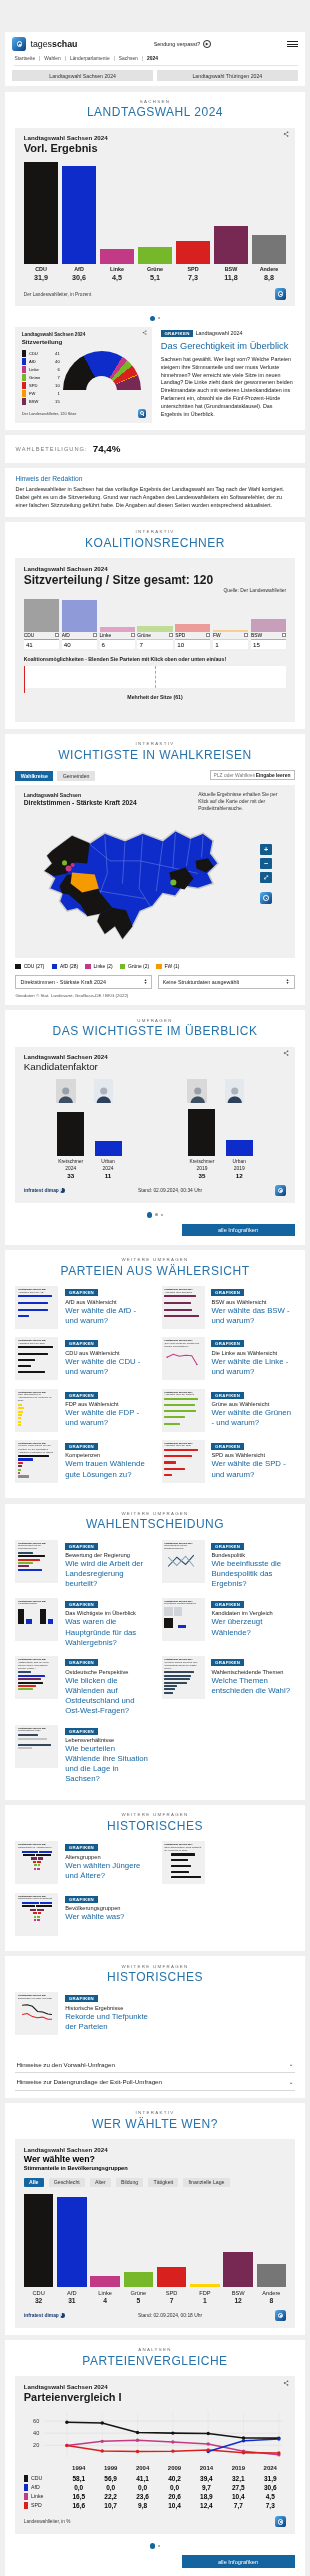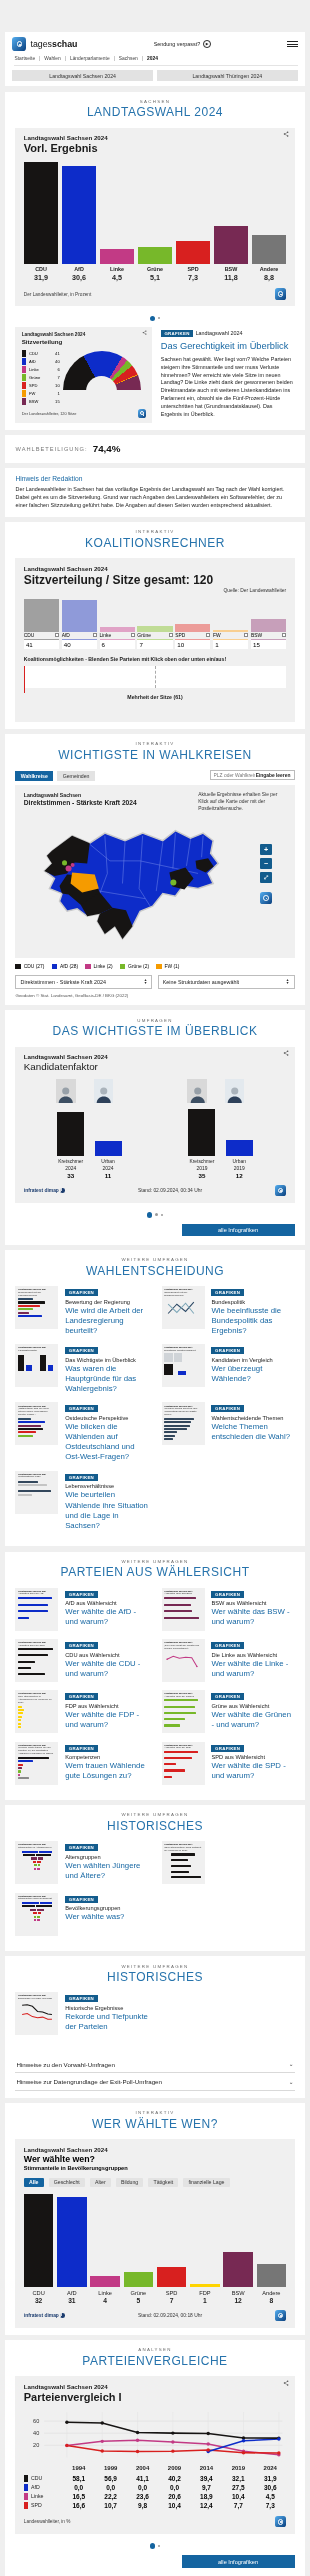--- a/index.html
+++ b/index.html
@@ -530,20 +530,181 @@
             <i></i>
           </span>
       </div>
     </div>
     <div class="dots"><span class="dot a"></span><span class="dot"></span><span class="dot s"></span></div>
     <button class="btn">alle Infografiken</button>
   </section>
 
   <section class="sec">
     <div class="k">WEITERE UMFRAGEN</div>
+    <div class="t">PARTEIEN AUS WÄHLERSICHT</div>
+    <div class="grid2">
+      <div class="teaser">
+        <div class="thumb">
+          <div class="tk">Landtagswahl Sachsen 2024</div>
+            <div class="tt">Ansichten über die AfD</div>
+          <div>
+              <div class="hb" style="width:90%;background:#0d2cc9;"></div>
+              <div style="height:2.1px;"></div>
+              <div class="hb" style="width:78%;background:#0d2cc9;"></div>
+              <div style="height:2.1px;"></div>
+              <div class="hb" style="width:80%;background:#0d2cc9;"></div>
+              <div style="height:2.1px;"></div>
+              <div class="hb" style="width:30%;background:#0d2cc9;"></div>
+            </div>
+        </div>
+        <div><span class="badge">GRAFIKEN</span>
+          <div class="tkick">AfD aus Wählersicht</div>
+          <div class="ttitle">Wer wählte die AfD - und warum?</div>
+        </div>
+      </div>
+      <div class="teaser">
+        <div class="thumb">
+          <div class="tk">Landtagswahl Sachsen 2024</div>
+            <div class="tt">Ansichten über das BSW</div>
+          <div>
+              <div class="hb" style="width:85%;background:#772953;"></div>
+              <div style="height:2.1px;"></div>
+              <div class="hb" style="width:70%;background:#772953;"></div>
+              <div style="height:2.1px;"></div>
+              <div class="hb" style="width:72%;background:#772953;"></div>
+              <div style="height:2.1px;"></div>
+              <div class="hb" style="width:92%;background:#772953;"></div>
+            </div>
+        </div>
+        <div><span class="badge">GRAFIKEN</span>
+          <div class="tkick">BSW aus Wählersicht</div>
+          <div class="ttitle">Wer wählte das BSW - und warum?</div>
+        </div>
+      </div>
+      <div class="teaser">
+        <div class="thumb">
+          <div class="tk">Landtagswahl Sachsen 2024</div>
+            <div class="tt">Ansichten über die CDU</div>
+          <div>
+              <div class="hb" style="width:92%;background:#161413;"></div>
+              <div style="height:1.6px;"></div>
+              <div class="hb" style="width:80%;background:#161413;"></div>
+              <div style="height:1.6px;"></div>
+              <div class="hb" style="width:45%;background:#161413;"></div>
+              <div style="height:1.6px;"></div>
+              <div class="hb" style="width:35%;background:#161413;"></div>
+              <div style="height:1.6px;"></div>
+              <div class="hb" style="width:72%;background:#161413;"></div>
+            </div>
+        </div>
+        <div><span class="badge">GRAFIKEN</span>
+          <div class="tkick">CDU aus Wählersicht</div>
+          <div class="ttitle">Wer wählte die CDU - und warum?</div>
+        </div>
+      </div>
+      <div class="teaser">
+        <div class="thumb">
+          <div class="tk">Landtagswahl Sachsen 2024</div>
+            <div class="tt">„Die Linke sorgt am ehesten für soziale Gerechtigkeit.“</div>
+          <svg viewBox="0 0 70 40" width="36" height="20.7">
+              <polyline points="6,16 18,10 30,14 42,12 54,13 64,30" fill="none" stroke="#c23a85" stroke-width="2"></polyline>
+              <circle cx="6" cy="16" r="1.6" fill="#c23a85"></circle>
+              <circle cx="64" cy="30" r="1.6" fill="#c23a85"></circle>
+            </svg>
+        </div>
+        <div><span class="badge">GRAFIKEN</span>
+          <div class="tkick">Die Linke aus Wählersicht</div>
+          <div class="ttitle">Wer wählte die Linke - und warum?</div>
+        </div>
+      </div>
+      <div class="teaser">
+        <div class="thumb">
+          <div class="tk">Landtagswahl Sachsen 2024</div>
+            <div class="tt">FDP-Stimmanteile in Altersgruppen im Vergleich zu 2019</div>
+          <div>
+              <div class="hb" style="width:10%;background:#ffd400;"></div>
+              <div class="hb" style="width:16%;background:#ffd400;"></div>
+              <div class="hb" style="width:12%;background:#ffd400;"></div>
+              <div class="hb" style="width:10%;background:#ffd400;"></div>
+              <div class="hb" style="width:8%;background:#ffd400;"></div>
+              <div class="hb" style="width:9%;background:#ffd400;"></div>
+              <div class="hb" style="width:7%;background:#ffd400;"></div>
+            </div>
+        </div>
+        <div><span class="badge">GRAFIKEN</span>
+          <div class="tkick">FDP aus Wählersicht</div>
+          <div class="ttitle">Wer wählte die FDP - und warum?</div>
+        </div>
+      </div>
+      <div class="teaser">
+        <div class="thumb">
+          <div class="tk">Landtagswahl Sachsen 2024</div>
+            <div class="tt">Ansichten über die Grünen</div>
+          <div>
+              <div class="hb" style="width:88%;background:#77b82a;"></div>
+              <div style="height:1.6px;"></div>
+              <div class="hb" style="width:82%;background:#77b82a;"></div>
+              <div style="height:1.6px;"></div>
+              <div class="hb" style="width:84%;background:#77b82a;"></div>
+              <div style="height:1.6px;"></div>
+              <div class="hb" style="width:55%;background:#77b82a;"></div>
+              <div style="height:1.6px;"></div>
+              <div class="hb" style="width:42%;background:#77b82a;"></div>
+            </div>
+        </div>
+        <div><span class="badge">GRAFIKEN</span>
+          <div class="tkick">Grüne aus Wählersicht</div>
+          <div class="ttitle">Wer wählte die Grünen - und warum?</div>
+        </div>
+      </div>
+      <div class="teaser">
+        <div class="thumb">
+          <div class="tk">Landtagswahl Sachsen 2024</div>
+            <div class="tt">Welcher Partei trauen Sie am ehesten zu, die wichtigsten Aufgaben in Sachsen zu lösen?</div>
+          <div>
+              <div class="hb" style="width:82%;background:#161413;"></div>
+              <div class="hb" style="width:40%;background:#0d2cc9;"></div>
+              <div class="hb" style="width:14%;background:#d8201f;"></div>
+              <div class="hb" style="width:10%;background:#772953;"></div>
+              <div class="hb" style="width:8%;background:#77b82a;"></div>
+              <div class="hb" style="width:6%;background:#c23a85;"></div>
+              <div class="hb" style="width:30%;background:#8a8a8a;"></div>
+            </div>
+        </div>
+        <div><span class="badge">GRAFIKEN</span>
+          <div class="tkick">Kompetenzen</div>
+          <div class="ttitle">Wem trauen Wählende gute Lösungen zu?</div>
+        </div>
+      </div>
+      <div class="teaser">
+        <div class="thumb">
+          <div class="tk">Landtagswahl Sachsen 2024</div>
+            <div class="tt">Ansichten über die SPD</div>
+          <div>
+              <div class="hb" style="width:88%;background:#d8201f;"></div>
+              <div style="height:1.6px;"></div>
+              <div class="hb" style="width:72%;background:#d8201f;"></div>
+              <div style="height:1.6px;"></div>
+              <div class="hb" style="width:30%;background:#d8201f;"></div>
+              <div style="height:1.6px;"></div>
+              <div class="hb" style="width:55%;background:#d8201f;"></div>
+              <div style="height:1.6px;"></div>
+              <div class="hb" style="width:20%;background:#d8201f;"></div>
+            </div>
+        </div>
+        <div><span class="badge">GRAFIKEN</span>
+          <div class="tkick">SPD aus Wählersicht</div>
+          <div class="ttitle">Wer wählte die SPD - und warum?</div>
+        </div>
+      </div>
+    </div>
+  </section>
+
+  <section class="sec">
+    <div class="k">WEITERE UMFRAGEN</div>
     <div class="t">WAHLENTSCHEIDUNG</div>
     <div class="grid2">
       <div class="teaser">
         <div class="thumb">
           <div class="tk">Landtagswahl Sachsen 2024</div>
             <div class="tt">Zufriedenheit mit der Landesregierung</div>
           <div>
               <div class="hb" style="width:40%;background:#2d4a66;"></div>
               <div class="hb" style="width:72%;background:#161413;"></div>
               <div class="hb" style="width:58%;background:#d8201f;"></div>
@@ -651,181 +812,20 @@
               <div class="hb" style="width:52%;background:#33475c;"></div>
               <div class="hb" style="width:76%;background:#c4c4c4;"></div>
               <div style="height:1.6px;"></div>
               <div class="hb" style="width:88%;background:#33475c;"></div>
               <div class="hb" style="width:38%;background:#c4c4c4;"></div>
             </div>
         </div>
         <div><span class="badge">GRAFIKEN</span>
           <div class="tkick">Lebensverhältnisse</div>
           <div class="ttitle">Wie beurteilen Wählende ihre Situation und die Lage in Sachsen?</div>
-        </div>
-      </div>
-    </div>
-  </section>
-
-  <section class="sec">
-    <div class="k">WEITERE UMFRAGEN</div>
-    <div class="t">PARTEIEN AUS WÄHLERSICHT</div>
-    <div class="grid2">
-      <div class="teaser">
-        <div class="thumb">
-          <div class="tk">Landtagswahl Sachsen 2024</div>
-            <div class="tt">Ansichten über die AfD</div>
-          <div>
-              <div class="hb" style="width:90%;background:#0d2cc9;"></div>
-              <div style="height:2.1px;"></div>
-              <div class="hb" style="width:78%;background:#0d2cc9;"></div>
-              <div style="height:2.1px;"></div>
-              <div class="hb" style="width:80%;background:#0d2cc9;"></div>
-              <div style="height:2.1px;"></div>
-              <div class="hb" style="width:30%;background:#0d2cc9;"></div>
-            </div>
-        </div>
-        <div><span class="badge">GRAFIKEN</span>
-          <div class="tkick">AfD aus Wählersicht</div>
-          <div class="ttitle">Wer wählte die AfD - und warum?</div>
-        </div>
-      </div>
-      <div class="teaser">
-        <div class="thumb">
-          <div class="tk">Landtagswahl Sachsen 2024</div>
-            <div class="tt">Ansichten über das BSW</div>
-          <div>
-              <div class="hb" style="width:85%;background:#772953;"></div>
-              <div style="height:2.1px;"></div>
-              <div class="hb" style="width:70%;background:#772953;"></div>
-              <div style="height:2.1px;"></div>
-              <div class="hb" style="width:72%;background:#772953;"></div>
-              <div style="height:2.1px;"></div>
-              <div class="hb" style="width:92%;background:#772953;"></div>
-            </div>
-        </div>
-        <div><span class="badge">GRAFIKEN</span>
-          <div class="tkick">BSW aus Wählersicht</div>
-          <div class="ttitle">Wer wählte das BSW - und warum?</div>
-        </div>
-      </div>
-      <div class="teaser">
-        <div class="thumb">
-          <div class="tk">Landtagswahl Sachsen 2024</div>
-            <div class="tt">Ansichten über die CDU</div>
-          <div>
-              <div class="hb" style="width:92%;background:#161413;"></div>
-              <div style="height:1.6px;"></div>
-              <div class="hb" style="width:80%;background:#161413;"></div>
-              <div style="height:1.6px;"></div>
-              <div class="hb" style="width:45%;background:#161413;"></div>
-              <div style="height:1.6px;"></div>
-              <div class="hb" style="width:35%;background:#161413;"></div>
-              <div style="height:1.6px;"></div>
-              <div class="hb" style="width:72%;background:#161413;"></div>
-            </div>
-        </div>
-        <div><span class="badge">GRAFIKEN</span>
-          <div class="tkick">CDU aus Wählersicht</div>
-          <div class="ttitle">Wer wählte die CDU - und warum?</div>
-        </div>
-      </div>
-      <div class="teaser">
-        <div class="thumb">
-          <div class="tk">Landtagswahl Sachsen 2024</div>
-            <div class="tt">„Die Linke sorgt am ehesten für soziale Gerechtigkeit.“</div>
-          <svg viewBox="0 0 70 40" width="36" height="20.7">
-              <polyline points="6,16 18,10 30,14 42,12 54,13 64,30" fill="none" stroke="#c23a85" stroke-width="2"></polyline>
-              <circle cx="6" cy="16" r="1.6" fill="#c23a85"></circle>
-              <circle cx="64" cy="30" r="1.6" fill="#c23a85"></circle>
-            </svg>
-        </div>
-        <div><span class="badge">GRAFIKEN</span>
-          <div class="tkick">Die Linke aus Wählersicht</div>
-          <div class="ttitle">Wer wählte die Linke - und warum?</div>
-        </div>
-      </div>
-      <div class="teaser">
-        <div class="thumb">
-          <div class="tk">Landtagswahl Sachsen 2024</div>
-            <div class="tt">FDP-Stimmanteile in Altersgruppen im Vergleich zu 2019</div>
-          <div>
-              <div class="hb" style="width:10%;background:#ffd400;"></div>
-              <div class="hb" style="width:16%;background:#ffd400;"></div>
-              <div class="hb" style="width:12%;background:#ffd400;"></div>
-              <div class="hb" style="width:10%;background:#ffd400;"></div>
-              <div class="hb" style="width:8%;background:#ffd400;"></div>
-              <div class="hb" style="width:9%;background:#ffd400;"></div>
-              <div class="hb" style="width:7%;background:#ffd400;"></div>
-            </div>
-        </div>
-        <div><span class="badge">GRAFIKEN</span>
-          <div class="tkick">FDP aus Wählersicht</div>
-          <div class="ttitle">Wer wählte die FDP - und warum?</div>
-        </div>
-      </div>
-      <div class="teaser">
-        <div class="thumb">
-          <div class="tk">Landtagswahl Sachsen 2024</div>
-            <div class="tt">Ansichten über die Grünen</div>
-          <div>
-              <div class="hb" style="width:88%;background:#77b82a;"></div>
-              <div style="height:1.6px;"></div>
-              <div class="hb" style="width:82%;background:#77b82a;"></div>
-              <div style="height:1.6px;"></div>
-              <div class="hb" style="width:84%;background:#77b82a;"></div>
-              <div style="height:1.6px;"></div>
-              <div class="hb" style="width:55%;background:#77b82a;"></div>
-              <div style="height:1.6px;"></div>
-              <div class="hb" style="width:42%;background:#77b82a;"></div>
-            </div>
-        </div>
-        <div><span class="badge">GRAFIKEN</span>
-          <div class="tkick">Grüne aus Wählersicht</div>
-          <div class="ttitle">Wer wählte die Grünen - und warum?</div>
-        </div>
-      </div>
-      <div class="teaser">
-        <div class="thumb">
-          <div class="tk">Landtagswahl Sachsen 2024</div>
-            <div class="tt">Welcher Partei trauen Sie am ehesten zu, die wichtigsten Aufgaben in Sachsen zu lösen?</div>
-          <div>
-              <div class="hb" style="width:82%;background:#161413;"></div>
-              <div class="hb" style="width:40%;background:#0d2cc9;"></div>
-              <div class="hb" style="width:14%;background:#d8201f;"></div>
-              <div class="hb" style="width:10%;background:#772953;"></div>
-              <div class="hb" style="width:8%;background:#77b82a;"></div>
-              <div class="hb" style="width:6%;background:#c23a85;"></div>
-              <div class="hb" style="width:30%;background:#8a8a8a;"></div>
-            </div>
-        </div>
-        <div><span class="badge">GRAFIKEN</span>
-          <div class="tkick">Kompetenzen</div>
-          <div class="ttitle">Wem trauen Wählende gute Lösungen zu?</div>
-        </div>
-      </div>
-      <div class="teaser">
-        <div class="thumb">
-          <div class="tk">Landtagswahl Sachsen 2024</div>
-            <div class="tt">Ansichten über die SPD</div>
-          <div>
-              <div class="hb" style="width:88%;background:#d8201f;"></div>
-              <div style="height:1.6px;"></div>
-              <div class="hb" style="width:72%;background:#d8201f;"></div>
-              <div style="height:1.6px;"></div>
-              <div class="hb" style="width:30%;background:#d8201f;"></div>
-              <div style="height:1.6px;"></div>
-              <div class="hb" style="width:55%;background:#d8201f;"></div>
-              <div style="height:1.6px;"></div>
-              <div class="hb" style="width:20%;background:#d8201f;"></div>
-            </div>
-        </div>
-        <div><span class="badge">GRAFIKEN</span>
-          <div class="tkick">SPD aus Wählersicht</div>
-          <div class="ttitle">Wer wählte die SPD - und warum?</div>
         </div>
       </div>
     </div>
   </section>
 
   <section class="sec">
     <div class="k">WEITERE UMFRAGEN</div>
     <div class="t">HISTORISCHES</div>
     <div class="grid2">
       <div class="teaser">

